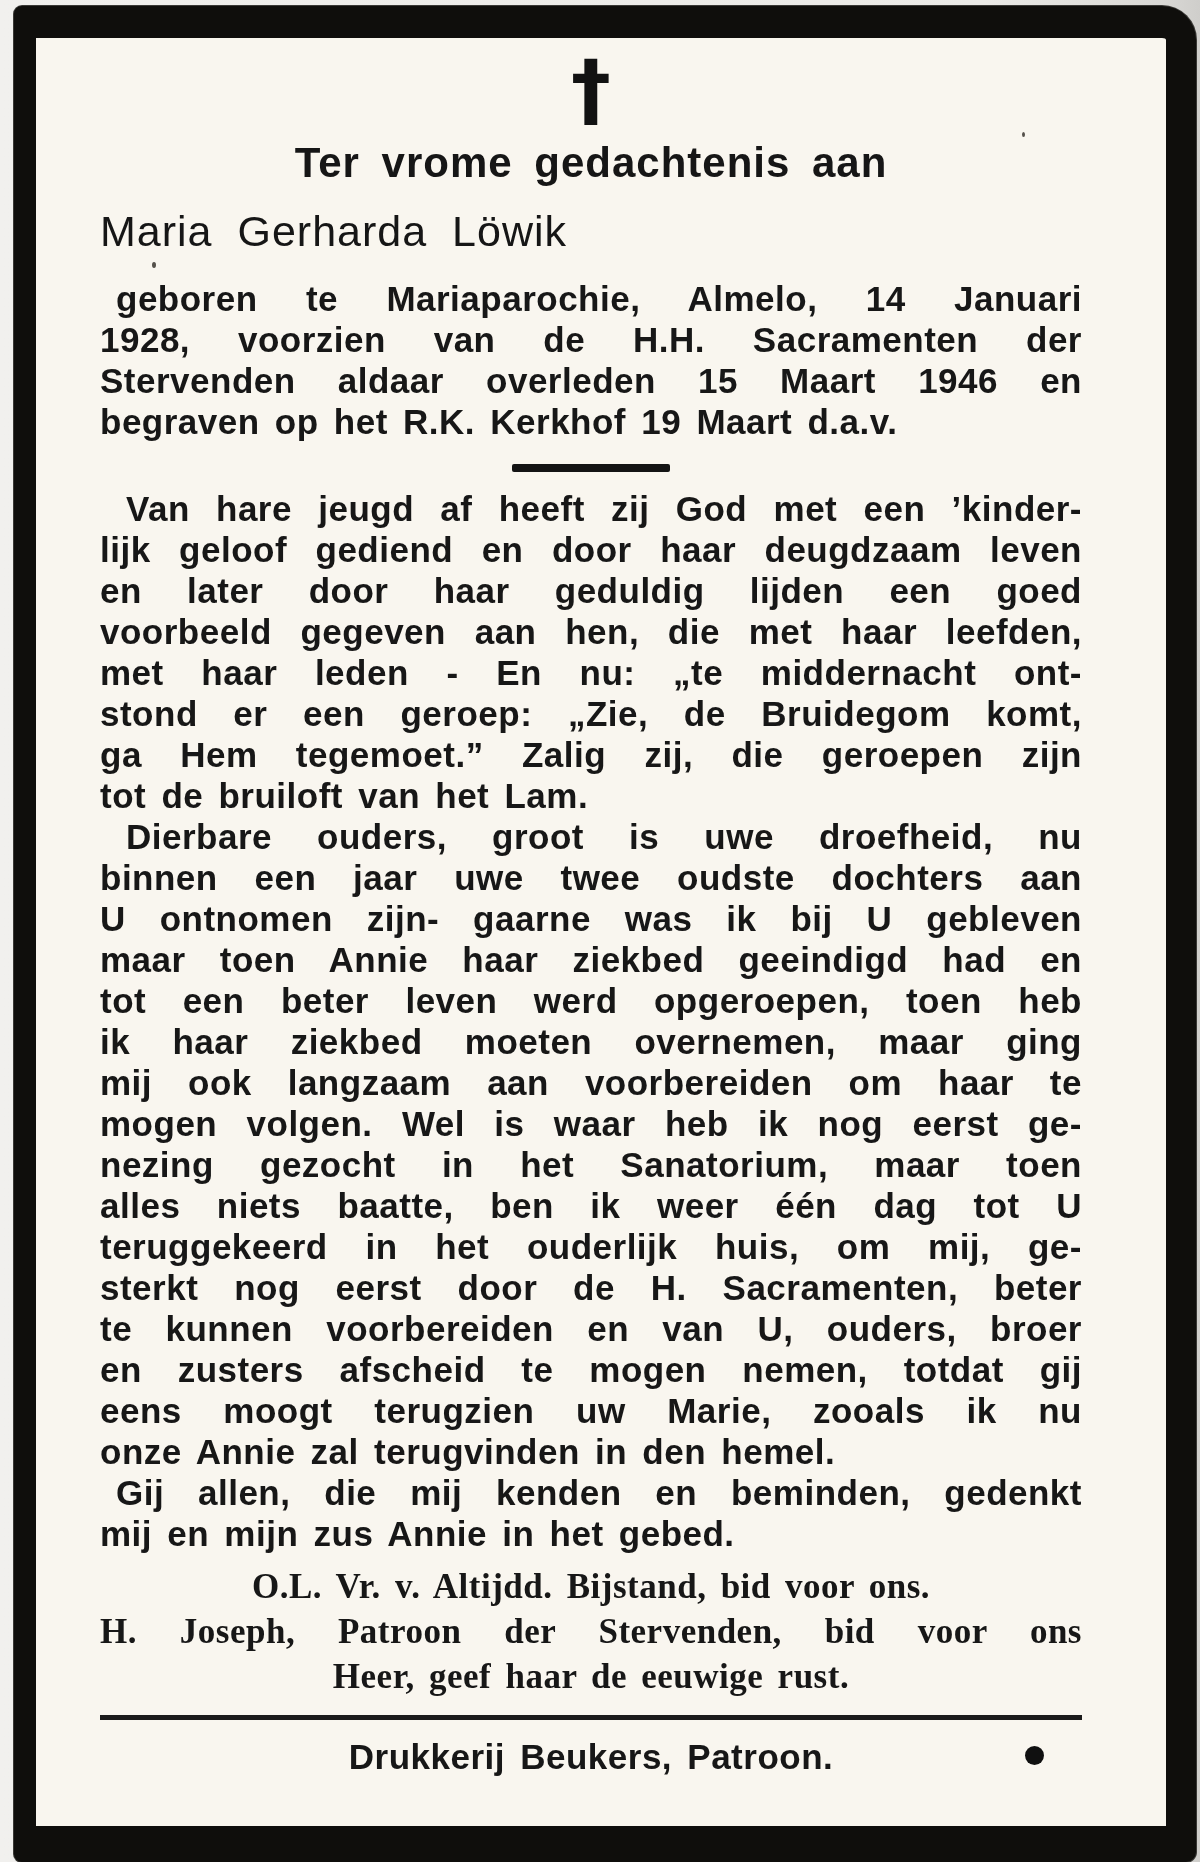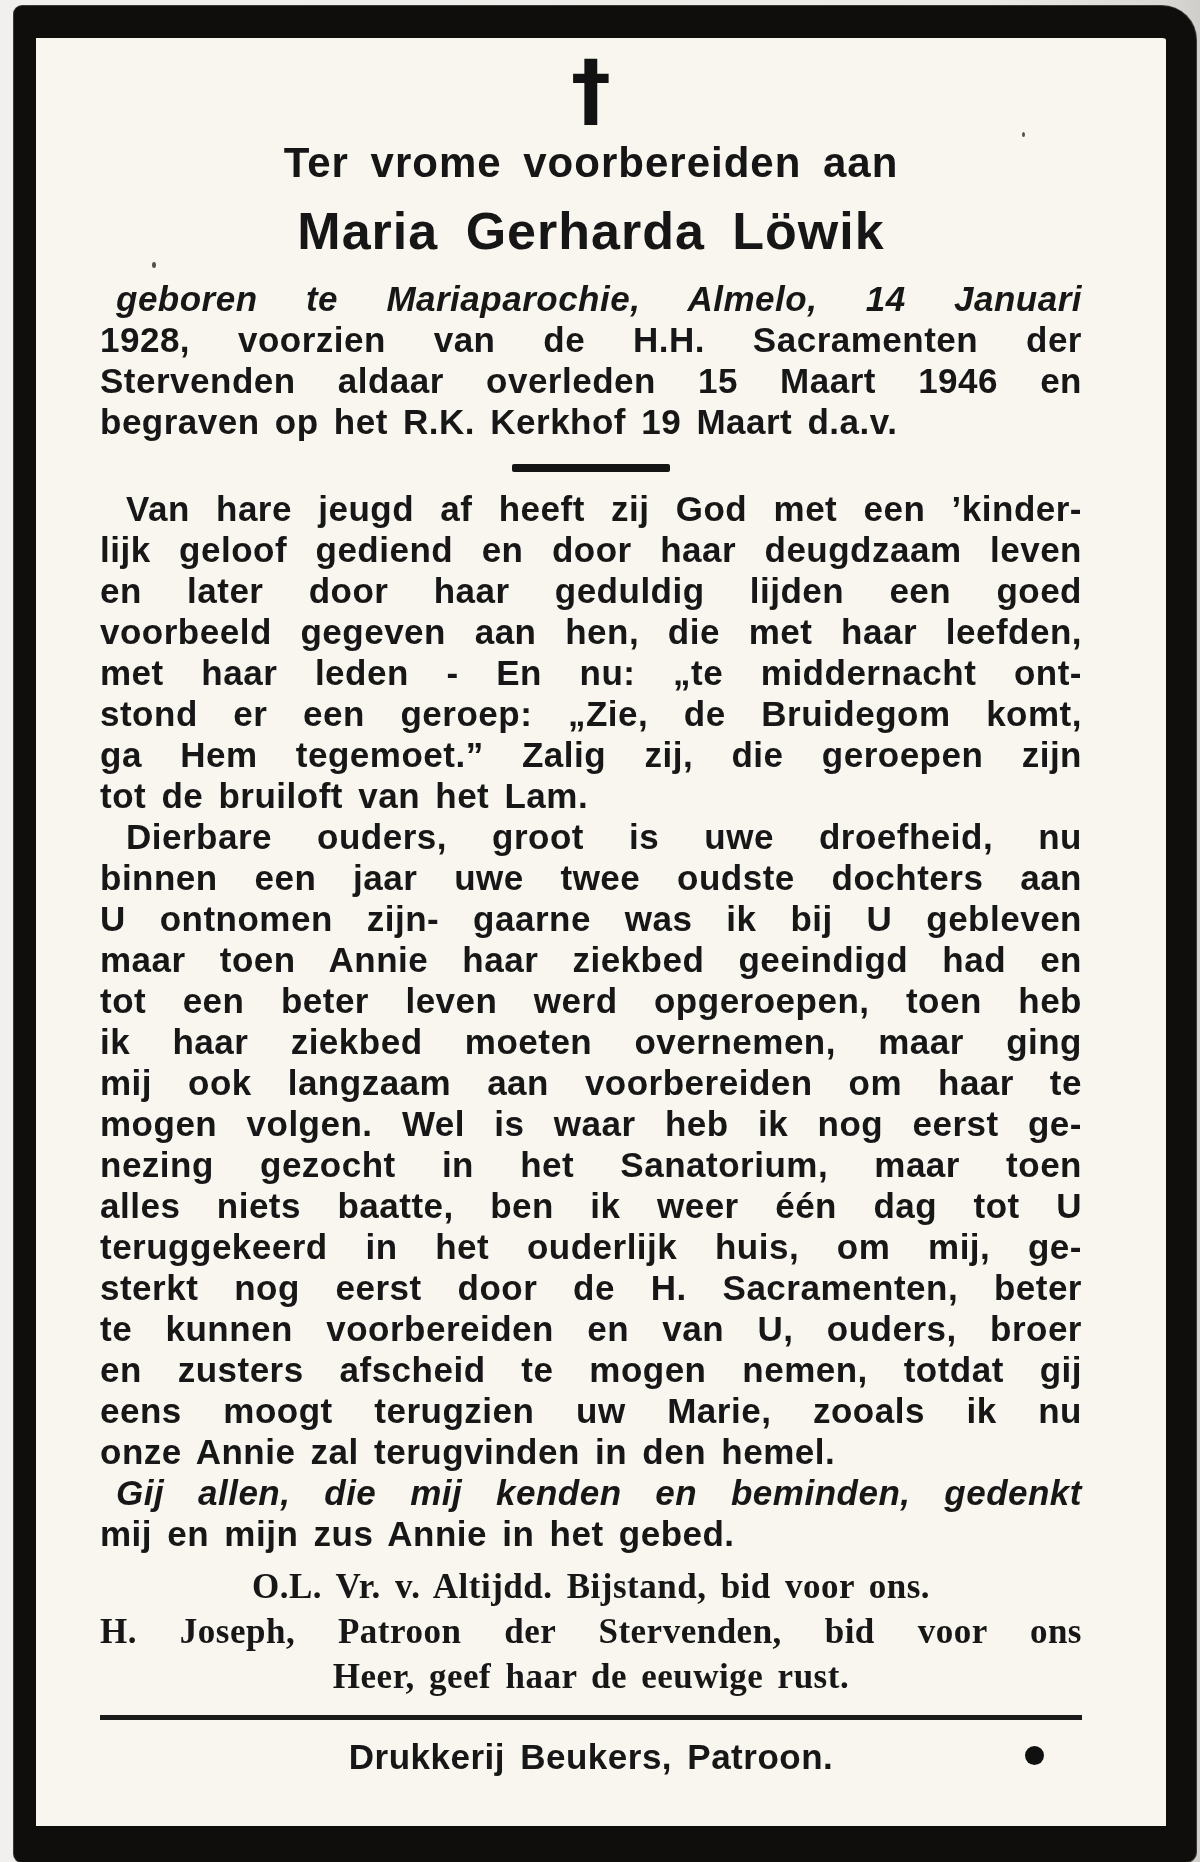--- a/index.html
+++ b/index.html
@@ -48,23 +48,23 @@
   .header-line {
     text-align: center;
     font-size: 42px;
     font-weight: bold;
     letter-spacing: 1px;
     word-spacing: 9px;
     line-height: 50px;
     margin-top: 2px;
   }
   .name {
-    text-align: center;
-    font-size: 52px;
-    font-weight: bold;
+    text-align: left;
+    font-size: 43px;
+    font-weight: normal;
     letter-spacing: 1px;
     word-spacing: 12px;
     line-height: 62px;
     margin-top: 12px;
     margin-bottom: 16px;
   }
   .bodytext, .intro, .prayers, .footer {
     font-size: 35px;
     font-weight: bold;
     letter-spacing: 0.5px;
@@ -73,21 +73,21 @@
     color: #171717;
   }
   .jl {
     text-align: justify;
     text-align-last: justify;
   }
   .jl.end {
     text-align-last: left;
   }
   .ind { text-indent: 26px; }
-  .ind-sm { text-indent: 16px; font-style: italic; }
+  .ind-sm { text-indent: 16px; }
   .line-split {
     display: flex;
   }
   .divider-short {
     width: 158px;
     height: 8px;
     background: #141414;
     margin: 22px auto 16px auto;
     border-radius: 2px;
   }
@@ -121,21 +121,21 @@
 </style>
 </head>
 <body>
 
 <div class="scan">
   <div class="card">
     <div class="content">
 
       <div class="cross">†</div>
 
-      <div class="header-line">Ter vrome voorbereiden aan</div>
+      <div class="header-line">Ter vrome gedachtenis aan</div>
 
       <div class="name">Maria Gerharda Löwik</div>
 
       <div class="intro">
         <div class="jl ind-sm">geboren te Mariaparochie, Almelo, 14 Januari</div>
         <div class="jl">1928, voorzien van de H.H. Sacramenten der</div>
         <div class="jl">Stervenden aldaar overleden 15 Maart 1946 en</div>
         <div class="jl end">begraven op het R.K. Kerkhof 19 Maart d.a.v.</div>
       </div>
 

